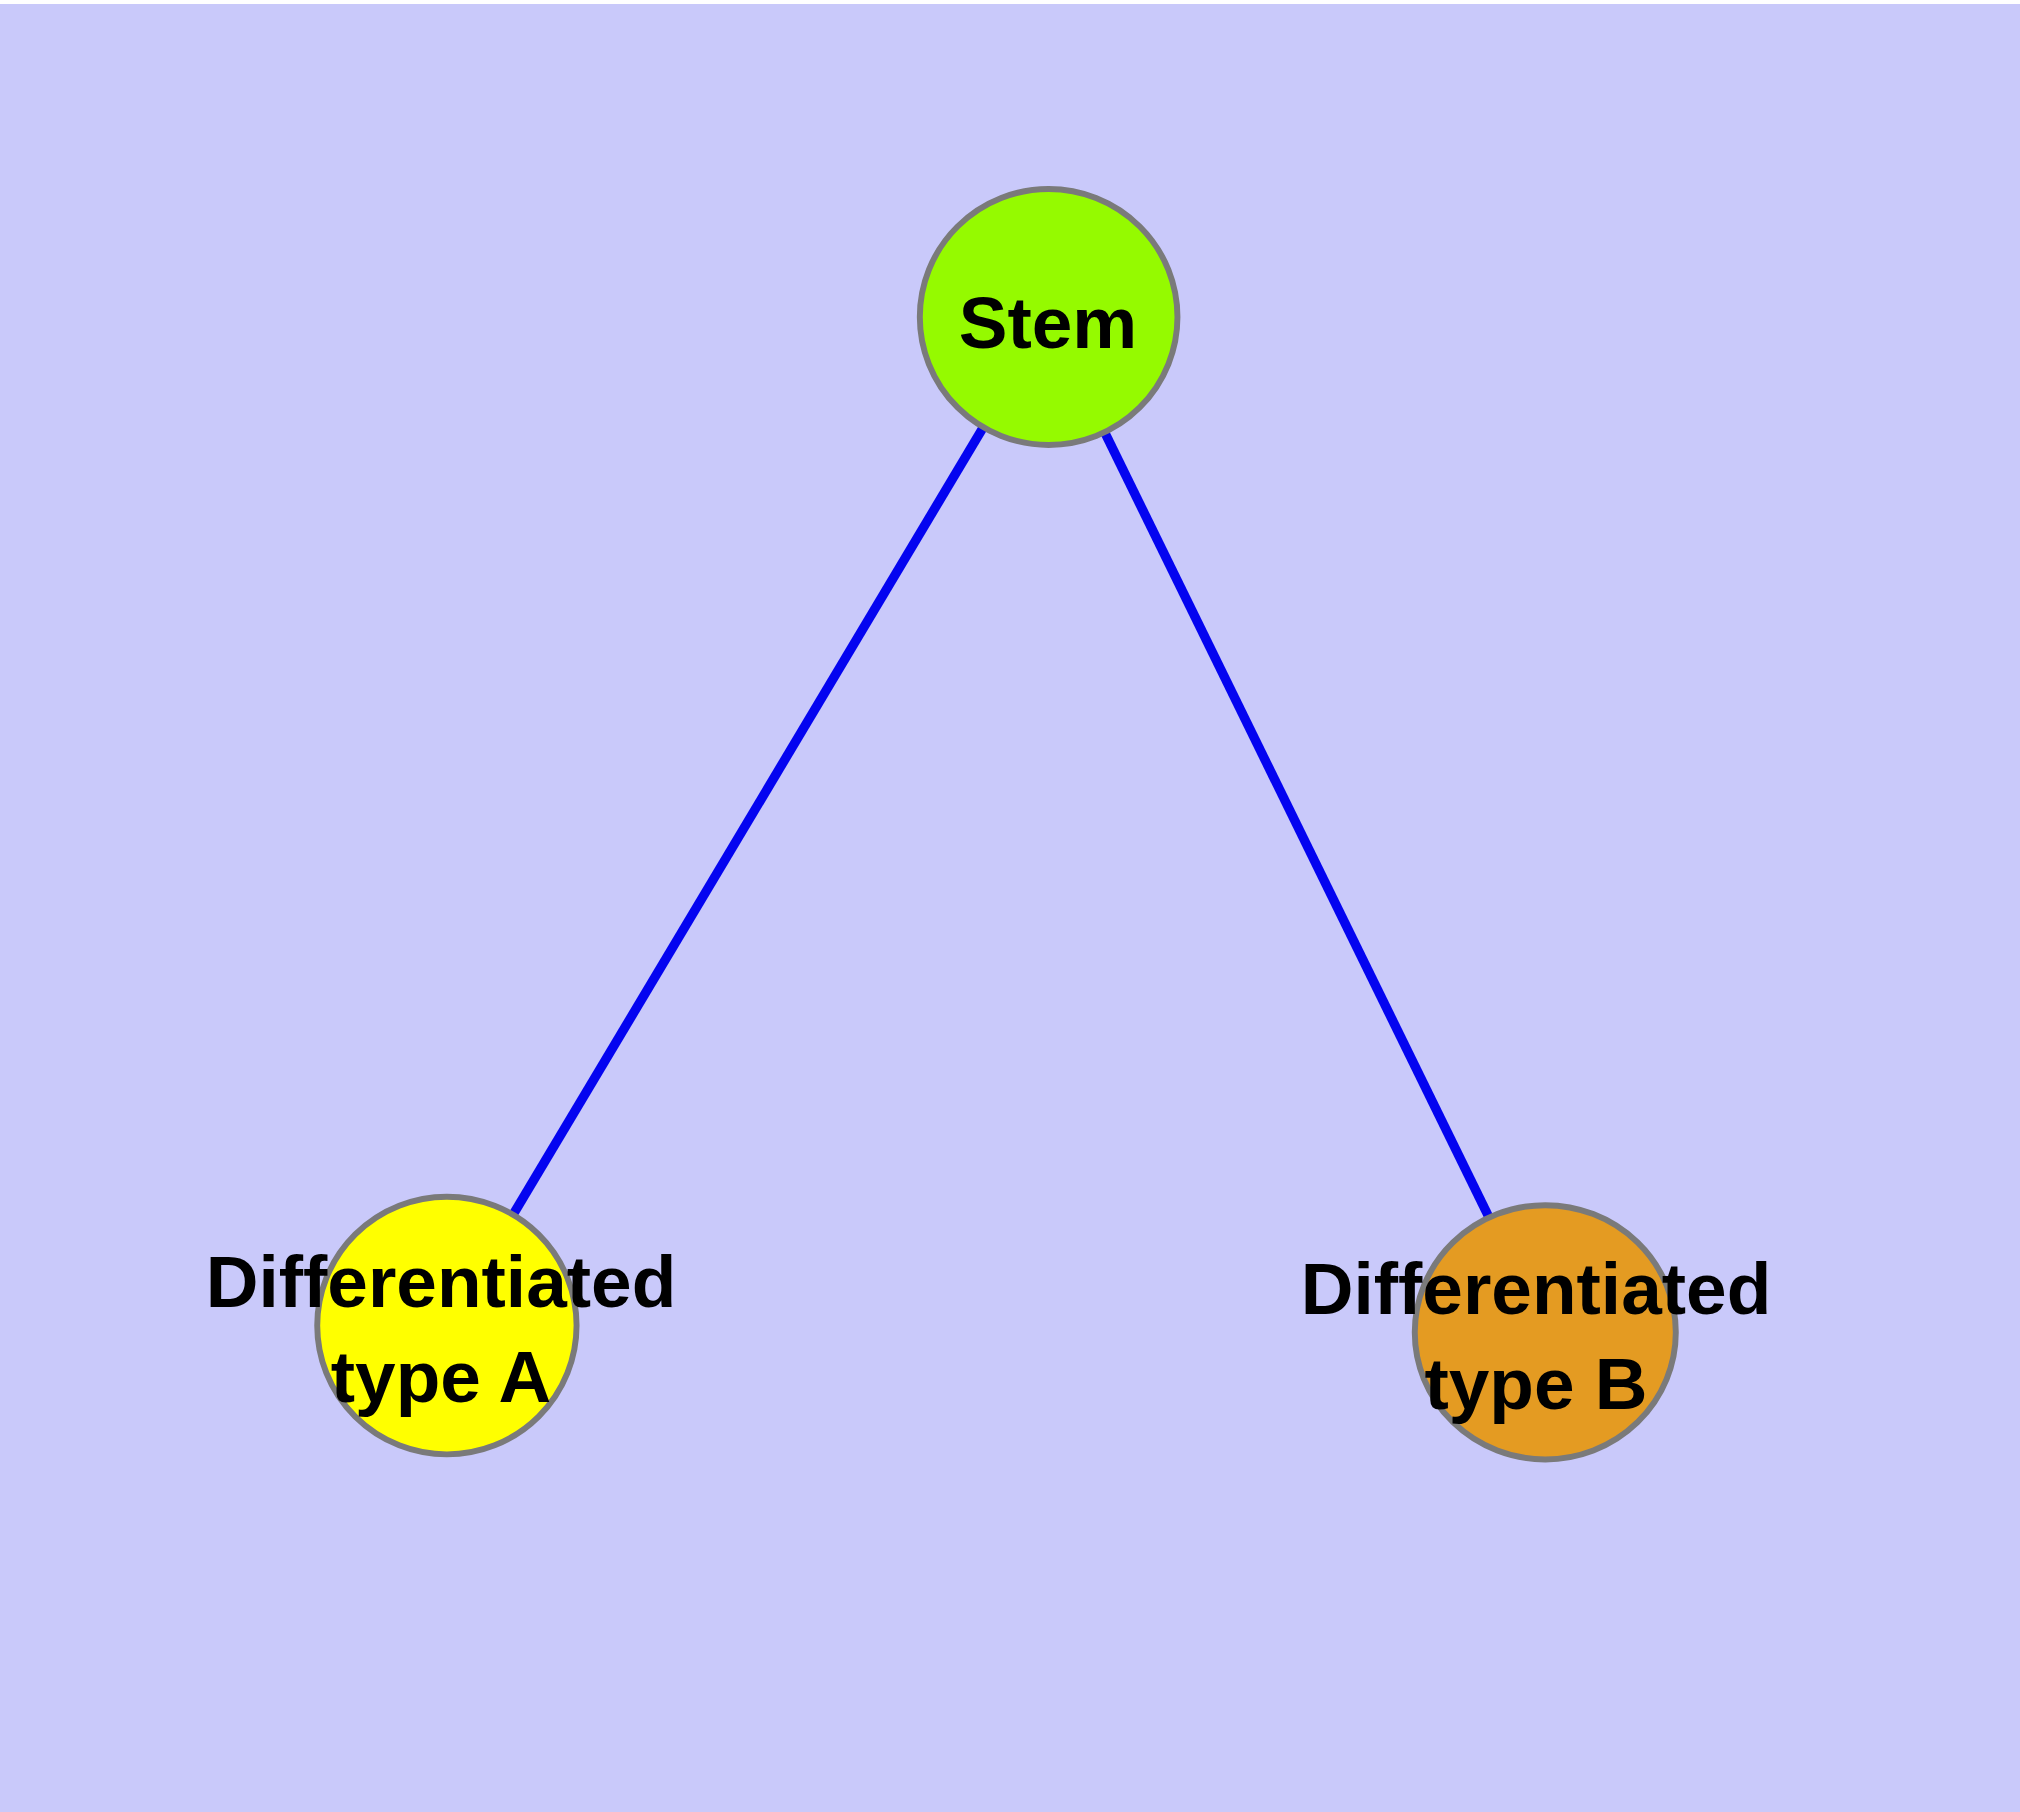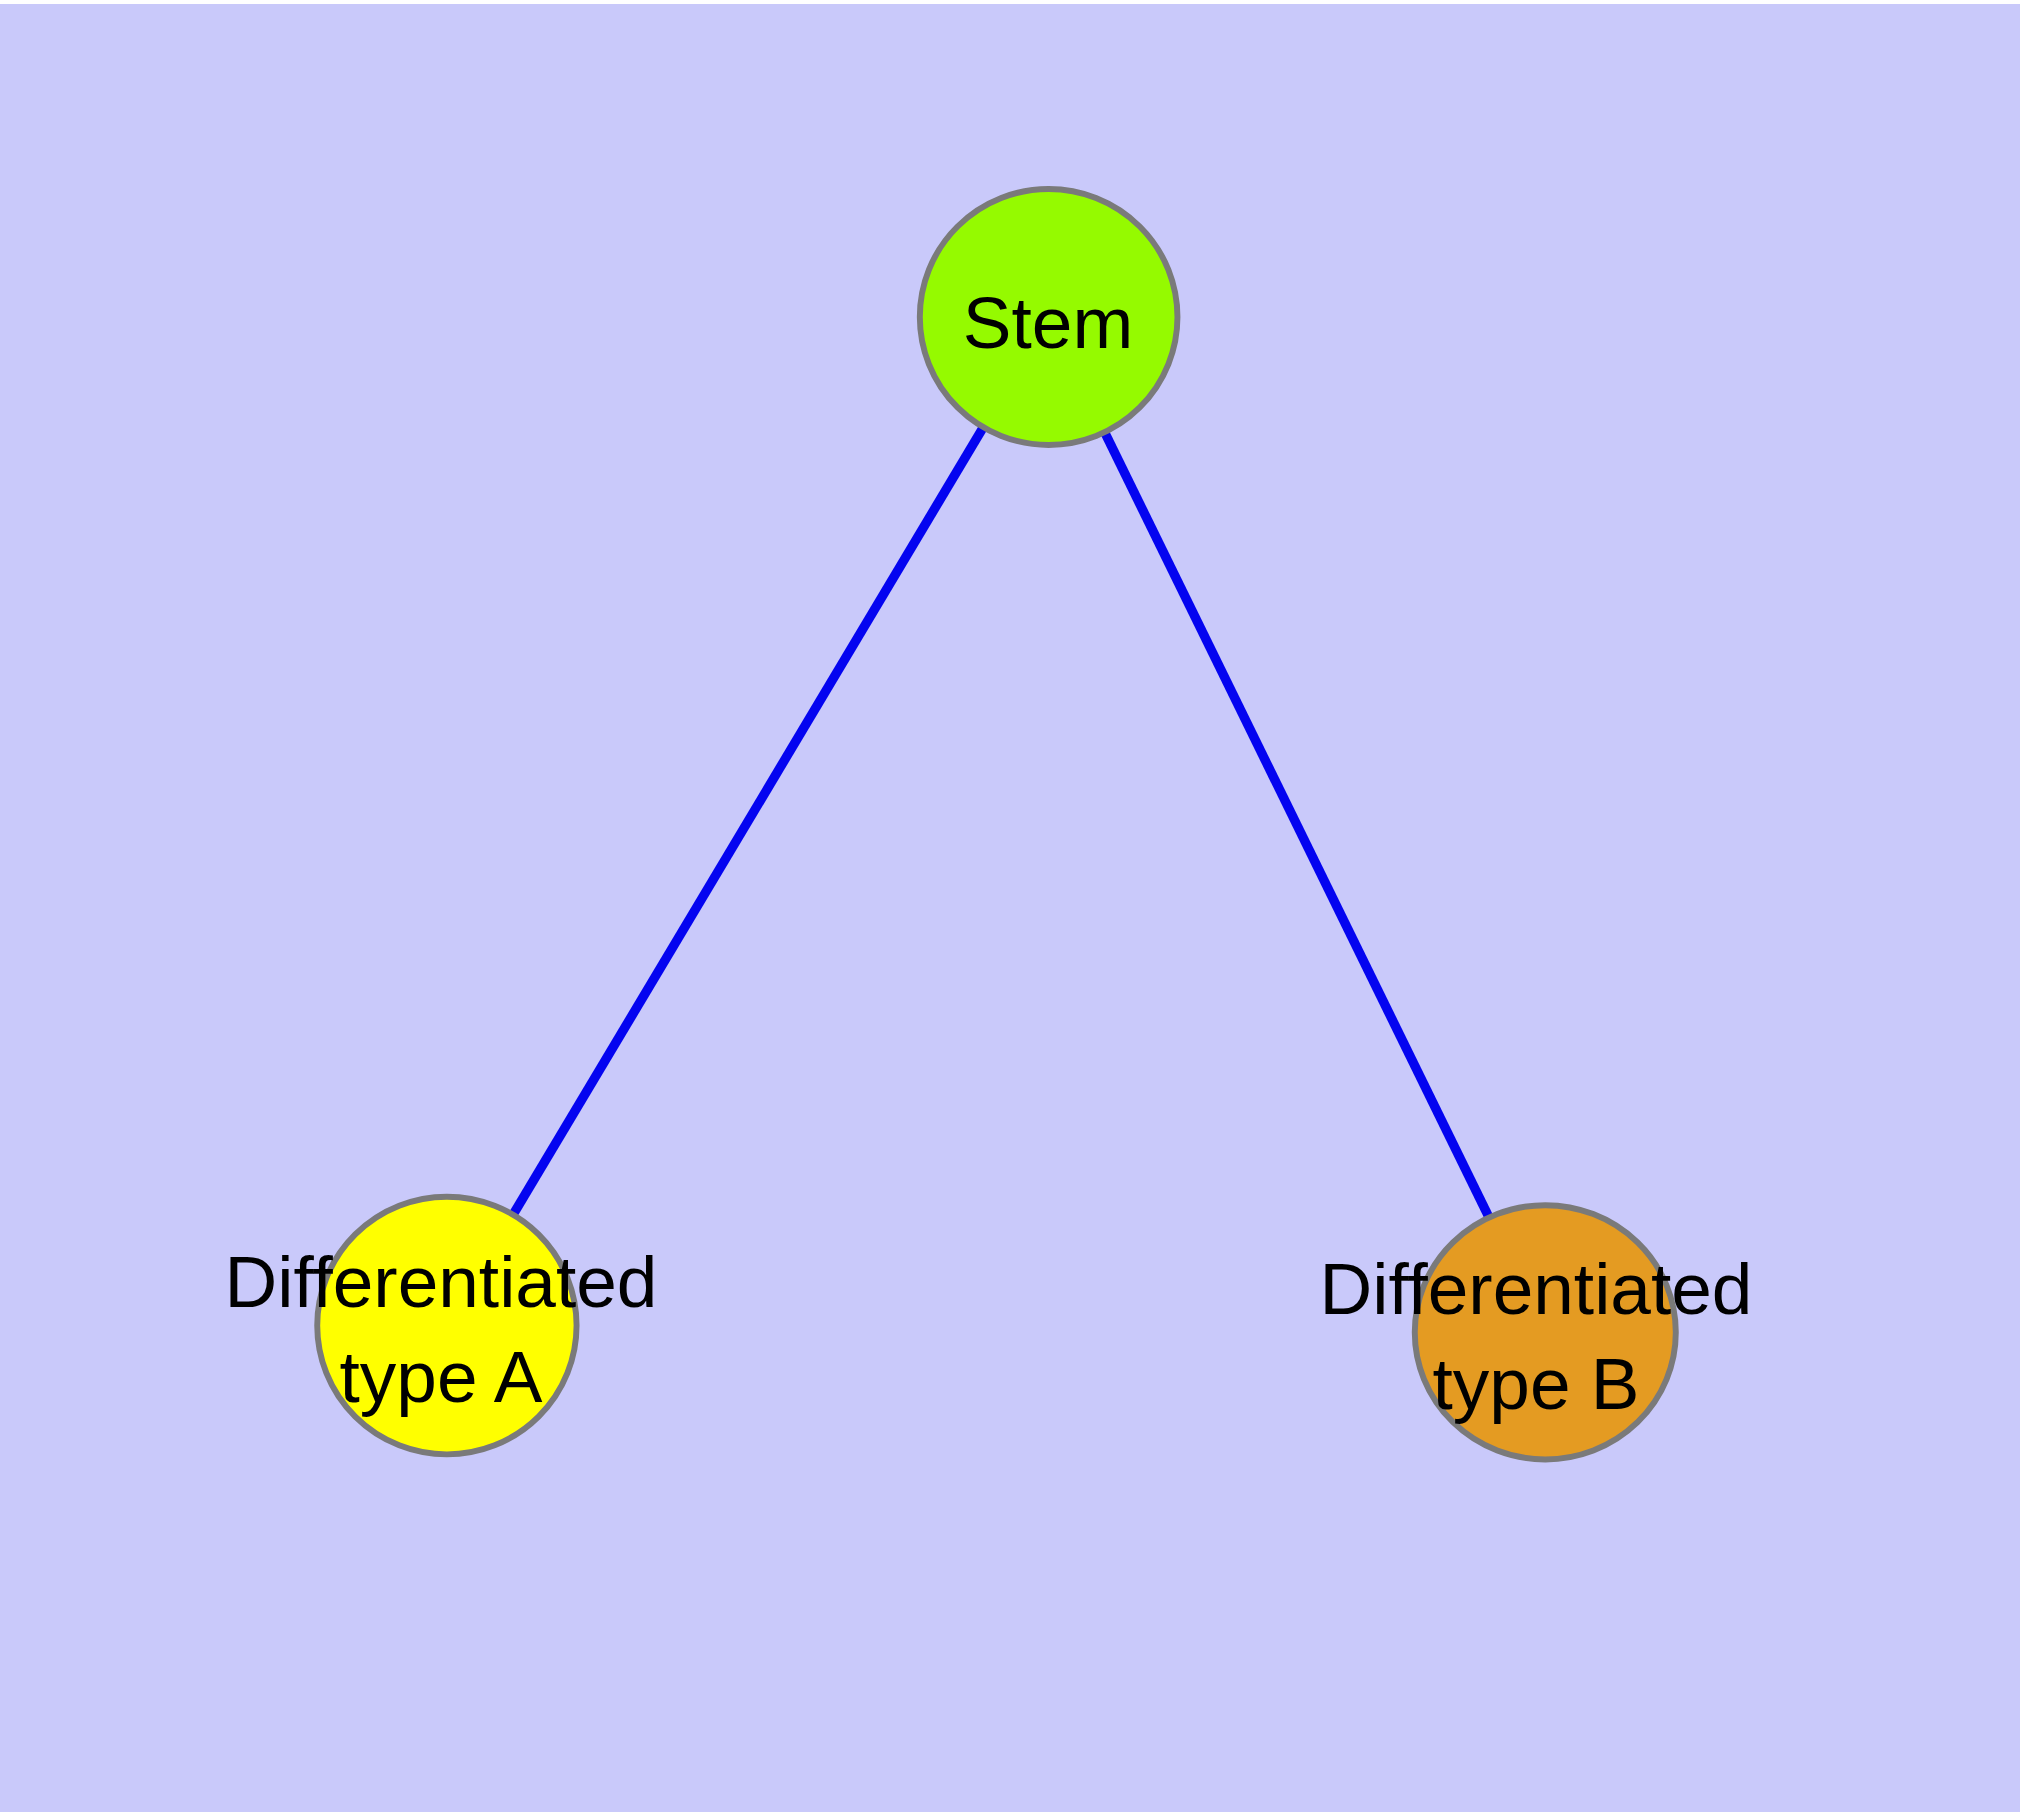--- a/index.html
+++ b/index.html
@@ -29,21 +29,21 @@
   svg.graph {
     position: absolute;
     left: 0; top: 0;
     z-index: 1;
   }
   .node-label {
     position: absolute;
     transform: translate(-50%, -50%);
     text-align: center;
     color: #000000;
-    font-weight: 400;
+    font-weight: 700;
     font-size: 73px;
     line-height: 95px;
     white-space: pre-line;
     z-index: 2;
     letter-spacing: 0px;
   }
 </style>
 </head>
 <body>
 

